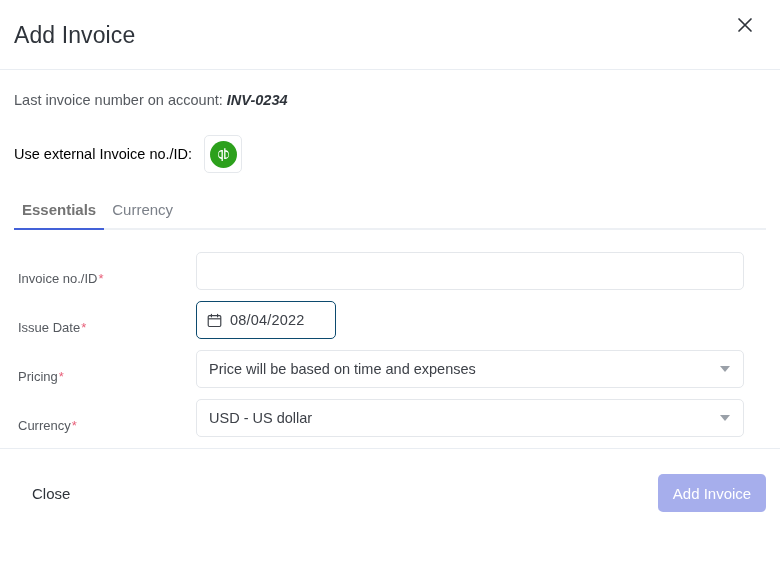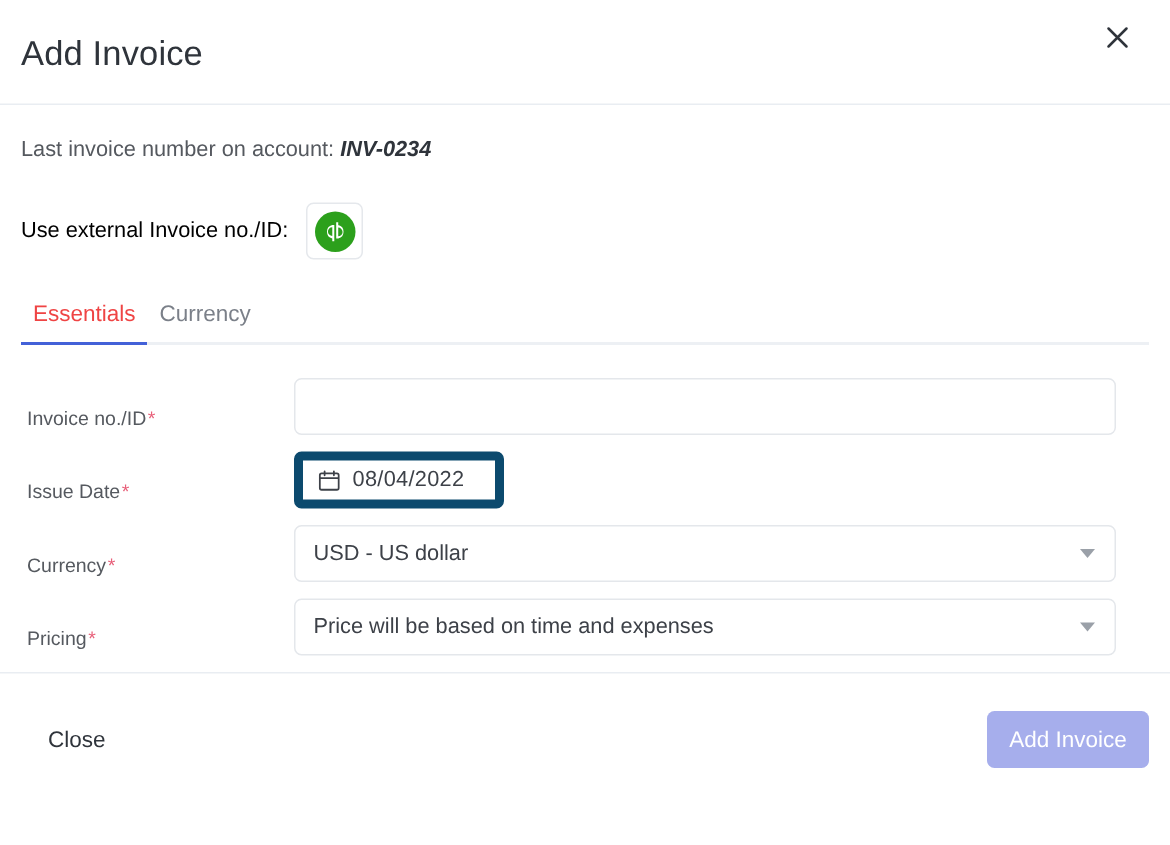--- a/index.html
+++ b/index.html
@@ -123,22 +123,22 @@
     font-size: 15px;
     padding: 0 8px 10px 8px;
     color: #7b8089;
     cursor: pointer;
     position: relative;
     background: none;
     border: none;
     font-family: inherit;
   }
   .tab.active {
-    color: #ef4444;
-    font-weight: 400;
+    color: #737373;
+    font-weight: 700;
   }
   .tab.active::after {
     content: "";
     position: absolute;
     left: 0;
     right: 0;
     bottom: -2px;
     height: 2px;
     background: #4361d8;
   }
@@ -174,21 +174,21 @@
     font-family: inherit;
     color: #3d4148;
     padding: 0 12px;
     outline: none;
   }
   .text-input::placeholder { color: #aab0b8; }
 
   .date-input-wrap {
     width: 140px;
     height: 38px;
-    border: 6px solid #0c4a6e;
+    border: 1px solid #0c4a6e;
     border-radius: 5px;
     background: #fff;
     display: flex;
     align-items: center;
     padding: 0 10px;
     cursor: pointer;
   }
   .cal-icon { flex: 0 0 auto; margin-right: 8px; display: block; }
   .date-value {
     font-size: 14.5px;
@@ -314,42 +314,42 @@
               <path d="M1.3 6.2 L14.7 6.2" stroke="#3d4148" stroke-width="1.25"></path>
               <path d="M4.7 1.3 L4.7 4.1 M11.3 1.3 L11.3 4.1" stroke="#3d4148" stroke-width="1.25" stroke-linecap="round"></path>
             </svg>
             <span class="date-value">08/04/2022</span>
           </div>
         </div>
       </div>
 
       <div class="field-row">
         <div class="field-label">
+          <span>Pricing</span><span class="req">*</span>
+        </div>
+        <div class="control">
+          <div class="select-wrap">
+            <span class="select-value">Price will be based on time and expenses</span>
+            <span class="caret"></span>
+          </div>
+        </div>
+      </div>
+
+      <div class="field-row">
+        <div class="field-label">
           <span>Currency</span><span class="req">*</span>
         </div>
         <div class="control">
           <div class="select-wrap">
             <span class="select-value">USD - US dollar</span>
             <span class="caret"></span>
           </div>
         </div>
       </div>
 
-      <div class="field-row">
-        <div class="field-label">
-          <span>Pricing</span><span class="req">*</span>
-        </div>
-        <div class="control">
-          <div class="select-wrap">
-            <span class="select-value">Price will be based on time and expenses</span>
-            <span class="caret"></span>
-          </div>
-        </div>
-      </div>
-
     </div>
   </div>
 
   <div class="modal-footer">
     <button class="close-link">Close</button>
     <button class="primary-btn">Add Invoice</button>
   </div>
 
 </div>
 

